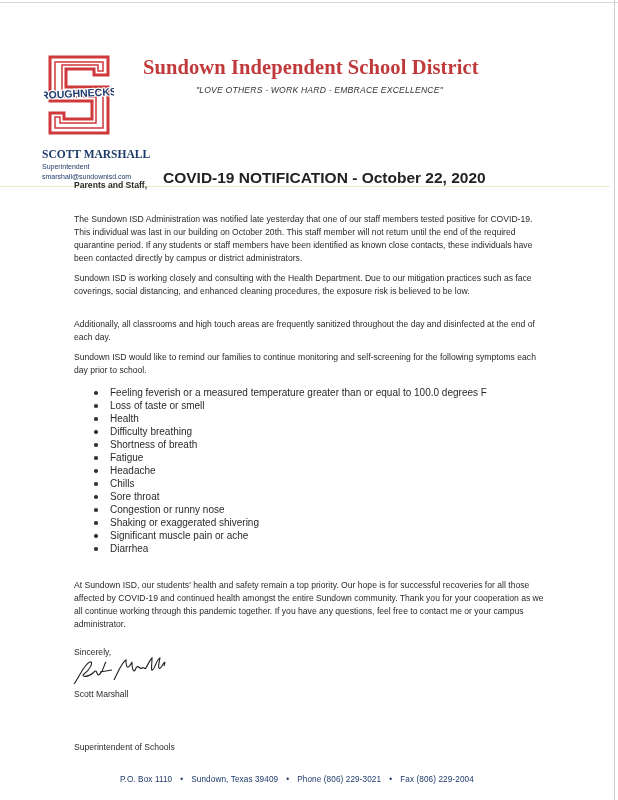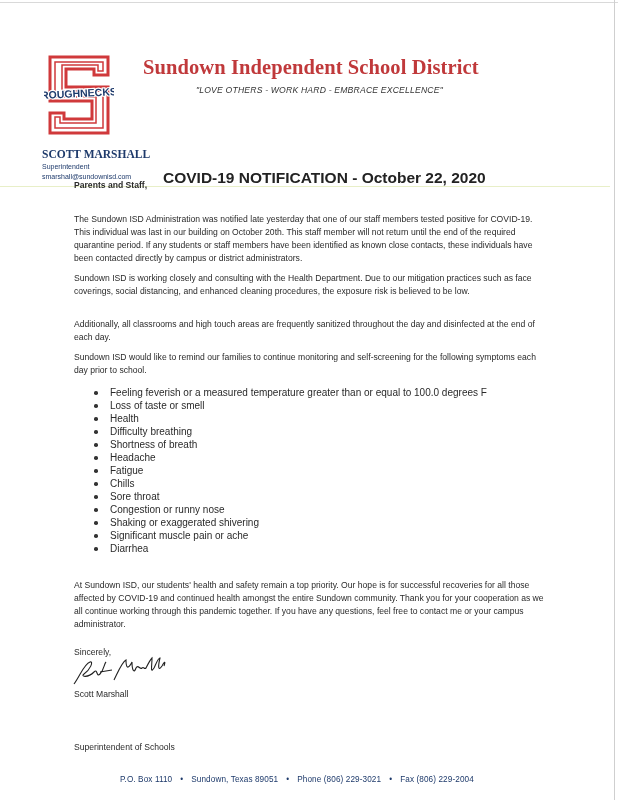--- a/index.html
+++ b/index.html
@@ -90,35 +90,35 @@
 <div class="body-text p2">Sundown ISD is working closely and consulting with the Health Department.  Due to our mitigation practices such as face coverings, social distancing, and enhanced cleaning procedures, the exposure risk is believed to be low.</div>
 <div class="body-text p3">Additionally, all classrooms and high touch areas are frequently sanitized throughout the day and disinfected at the end of each day.</div>
 <div class="body-text p4">Sundown ISD would like to remind our families to continue monitoring and self-screening for the following symptoms each day prior to school.</div>
 
 <ul class="symptoms">
   <li><span class="bullet"></span><span>Feeling feverish or a measured temperature greater than or equal to 100.0 degrees F</span></li>
   <li><span class="bullet"></span><span>Loss of taste or smell</span></li>
   <li><span class="bullet"></span><span>Health</span></li>
   <li><span class="bullet"></span><span>Difficulty breathing</span></li>
   <li><span class="bullet"></span><span>Shortness of breath</span></li>
+  <li><span class="bullet"></span><span>Fatigue</span></li>
   <li><span class="bullet"></span><span>Headache</span></li>
-  <li><span class="bullet"></span><span>Fatigue</span></li>
   <li><span class="bullet"></span><span>Chills</span></li>
   <li><span class="bullet"></span><span>Sore throat</span></li>
   <li><span class="bullet"></span><span>Congestion or runny nose</span></li>
   <li><span class="bullet"></span><span>Shaking or exaggerated shivering</span></li>
   <li><span class="bullet"></span><span>Significant muscle pain or ache</span></li>
   <li><span class="bullet"></span><span>Diarrhea</span></li>
 </ul>
 
 <div class="body-text p5">At Sundown ISD, our students' health and safety remain a top priority.  Our hope is for successful recoveries for all those affected by COVID-19 and continued health amongst the entire Sundown community.  Thank you for your cooperation as we all continue working through this pandemic together.  If you have any questions, feel free to contact me or your campus administrator.</div>
 
 <div class="closing">Sincerely,</div>
 <svg class="signature" viewBox="0 0 100 32">
   <path d="M4 28 C10 20 14 8 20 6 C24 5 20 14 14 18 C10 21 18 22 24 16 C28 12 26 22 30 18 C34 14 34 8 36 6 M30 16 L42 14" fill="none" stroke="#222" stroke-width="1.1"></path>
   <path d="M44 24 C48 16 52 6 56 4 C56 12 58 14 62 6 C62 14 64 18 66 12 C68 8 70 14 72 12 C74 10 74 14 76 12 C78 8 80 4 82 2 C82 10 80 18 84 12 C86 8 88 2 90 2 C88 10 88 16 92 10 C94 6 96 4 94 10" fill="none" stroke="#222" stroke-width="1.1"></path>
 </svg>
 <div class="signer-name">Scott Marshall</div>
 <div class="signer-title">Superintendent of Schools</div>
 
 <div class="footer">
-  <span>P.O. Box 1110</span><span class="sep">•</span><span>Sundown, Texas 89051</span><span class="sep">•</span><span>Phone (806) 229-3021</span><span class="sep">•</span><span>Fax (806) 229-2004</span>
+  <span>P.O. Box 1110</span><span class="sep">•</span><span>Sundown, Texas 39409</span><span class="sep">•</span><span>Phone (806) 229-3021</span><span class="sep">•</span><span>Fax (806) 229-2004</span>
 </div>
 
 </body></html>

